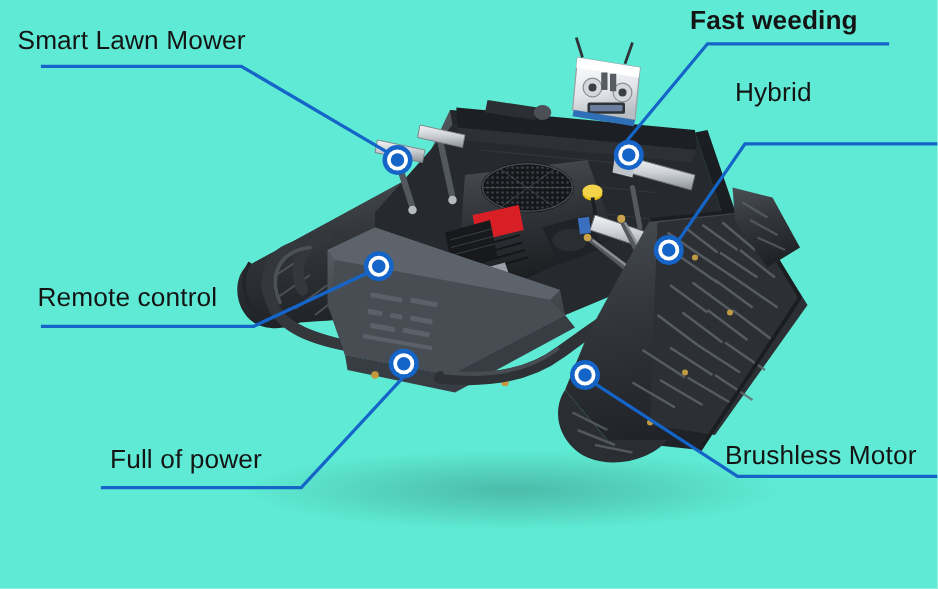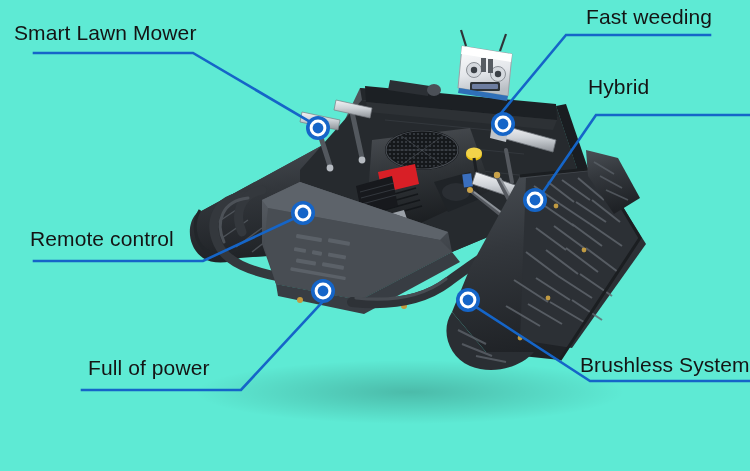--- a/index.html
+++ b/index.html
@@ -20,21 +20,21 @@
     position:absolute;
     color:#141414;
     font-family:"Liberation Sans", sans-serif;
     font-size:21px;
     line-height:25px;
     font-weight:400;
     letter-spacing:.1px;
     white-space:nowrap;
     -webkit-font-smoothing:antialiased;
   }
-  .callout-label.two-line{white-space:normal;text-align:center;line-height:26px;margin-top:12px;}
+  .callout-label.two-line{white-space:normal;text-align:center;line-height:26px;}
 
   
   #overlay{position:absolute;left:0;top:0;width:750px;height:471px;}
 </style>
 </head>
 <body>
 
 <div id="stage">
 
   <svg id="photo" viewBox="0 0 750 471">
@@ -346,25 +346,25 @@
       <g>
           <circle cx="468" cy="300" r="12" fill="#1565c8"></circle>
           <circle cx="468" cy="300" r="8.4" fill="#ffffff"></circle>
           <circle cx="468" cy="300" r="5.4" fill="#1565c8"></circle>
         </g>
     </g>
   </svg>
 
   <div class="callout-label" id="lbl0" style="left: 14px; top: 20px;">Smart Lawn Mower</div>
 
-  <div class="callout-label" id="lbl1" style="left: 586px; top: 4px;">Fast weeding</div>
+  <div class="callout-label" id="lbl1" style="left: 552px; top: 4px; font-weight: bold;">Fast weeding</div>
 
   <div class="callout-label two-line" id="lbl2" style="left: 588px; top: 62px;">
     <div>Hybrid</div>
   </div>
 
   <div class="callout-label" id="lbl4" style="left: 88px; top: 355px;">Full of power</div>
 
   <div class="callout-label" id="lbl3" style="left: 30px; top: 226px;">Remote control</div>
 
-  <div class="callout-label" id="lbl5" style="left: 580px; top: 352px;">Brushless System</div>
+  <div class="callout-label" id="lbl5" style="left: 580px; top: 352px;">Brushless Motor</div>
 
 </div>
 
 </body></html>

